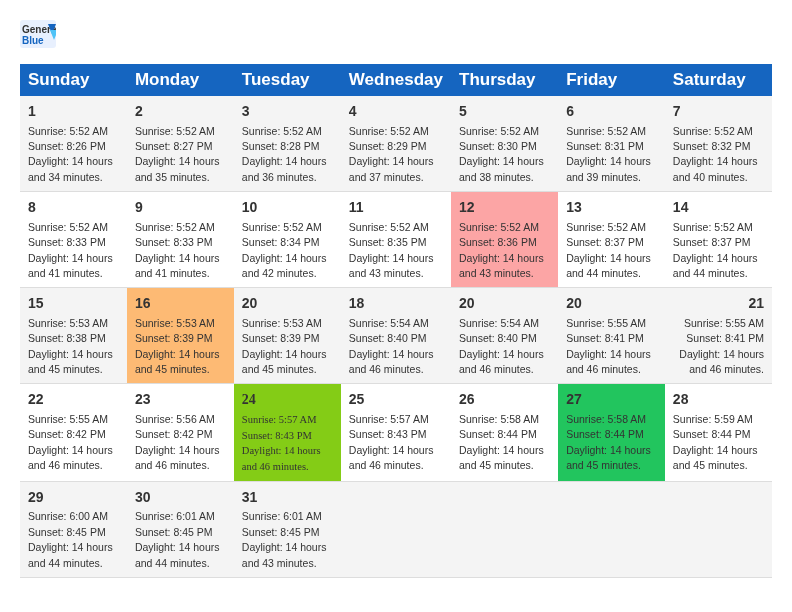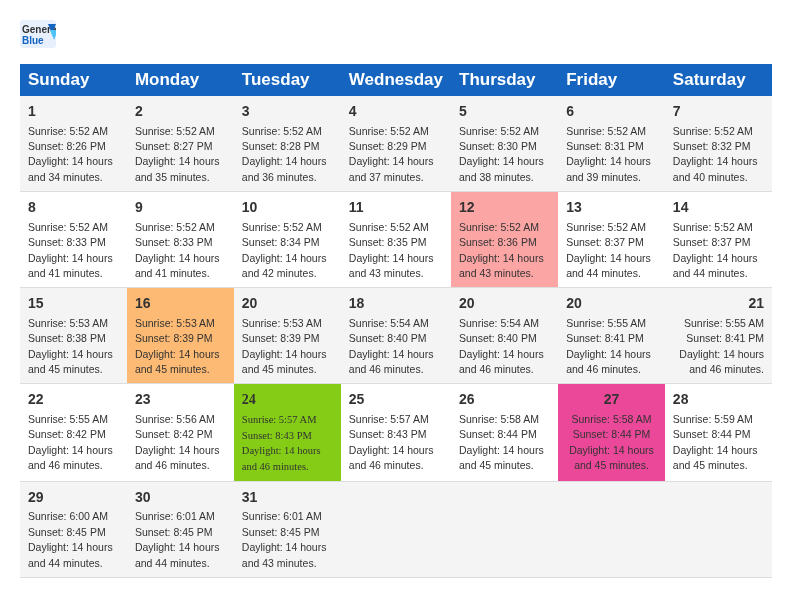--- a/index.html
+++ b/index.html
@@ -217,21 +217,21 @@
         <span class="day-info">Sunrise: 5:57 AM<br>Sunset: 8:43 PM<br>Daylight: 14 hours and 46 minutes.</span>
       </td>
         <td style="background-color: rgb(255, 255, 255);">
         <span class="day-num">25</span>
         <span class="day-info">Sunrise: 5:57 AM<br>Sunset: 8:43 PM<br>Daylight: 14 hours and 46 minutes.</span>
       </td>
         <td style="background-color: rgb(255, 255, 255);">
         <span class="day-num">26</span>
         <span class="day-info">Sunrise: 5:58 AM<br>Sunset: 8:44 PM<br>Daylight: 14 hours and 45 minutes.</span>
       </td>
-        <td style="background-color: #ec4899; text-align: center;">
+        <td style="background-color: #22c55e;">
         <span class="day-num">27</span>
         <span class="day-info">Sunrise: 5:58 AM<br>Sunset: 8:44 PM<br>Daylight: 14 hours and 45 minutes.</span>
       </td>
         <td style="background-color: rgb(255, 255, 255);">
         <span class="day-num">28</span>
         <span class="day-info">Sunrise: 5:59 AM<br>Sunset: 8:44 PM<br>Daylight: 14 hours and 45 minutes.</span>
       </td>
       </tr>
       <tr style="background-color: rgb(244, 244, 244);">
         <td style="background-color: rgb(244, 244, 244);">

